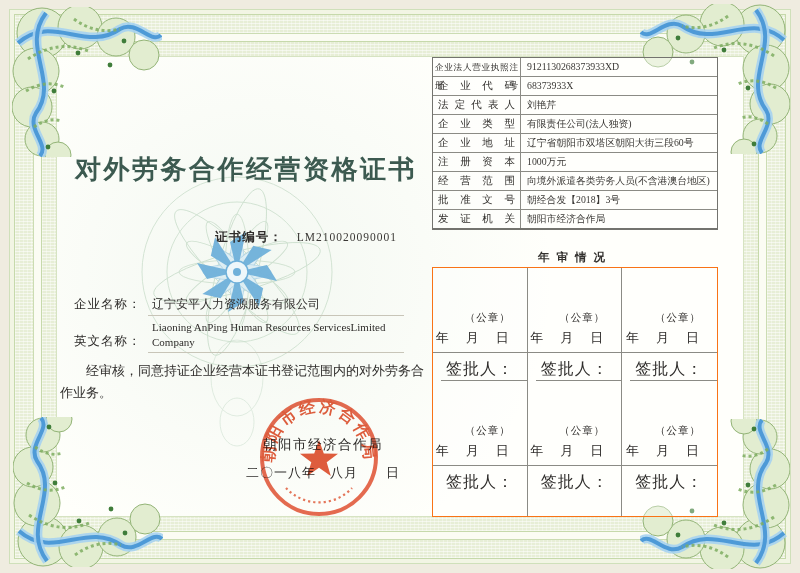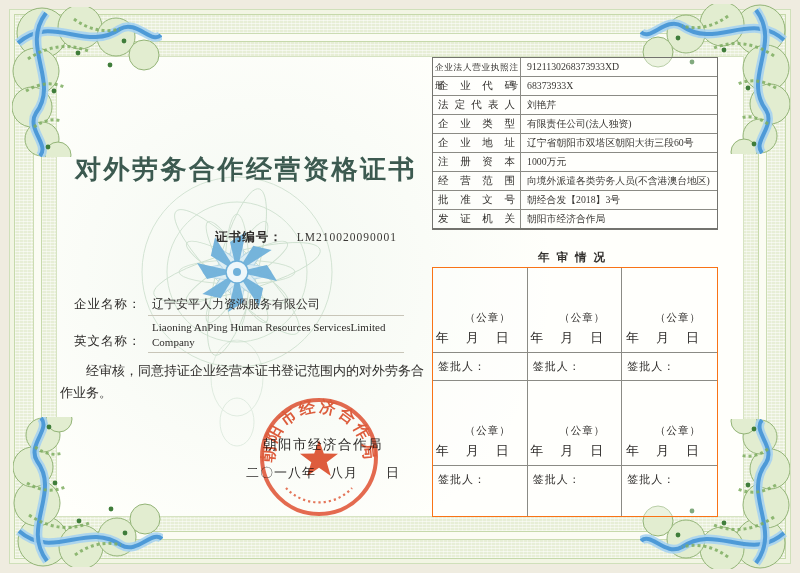--- a/index.html
+++ b/index.html
@@ -78,21 +78,21 @@
                border:1px solid #f97316;box-sizing:border-box;
                display:grid;grid-template-columns:1fr 1fr 1fr;
                grid-template-rows:85px 28px 85px 50px;background:rgba(255,255,255,.35);}
   .gcell{border-right:1px solid #8b8b85;border-bottom:1px solid #8b8b85;box-sizing:border-box;}
   .gcell:nth-child(3n){border-right:none;}
   .grow-last{border-bottom:none;}
   .stamp-cell{display:flex;flex-direction:column;justify-content:flex-end;
               align-items:flex-end;padding:0 16px 5px 0;}
   .stamp-cell .gz{font-size:10.5px;letter-spacing:1px;}
   .stamp-cell .ymd{font-size:13px;letter-spacing:2px;margin-top:4px;}
-  .sign-cell{font-size:11px;padding:6px 4px 0 5px;letter-spacing:1px;}
+  .sign-cell{font-size:16px;padding:6px 4px 0 5px;letter-spacing:1px;margin-left:8px;}
 </style>
 </head>
 <body>
 
 <div class="page">
 
   <div class="f1"></div>
   <div class="f2 band"></div>
   <div class="f3"></div>
   <div class="f4 band"></div>

